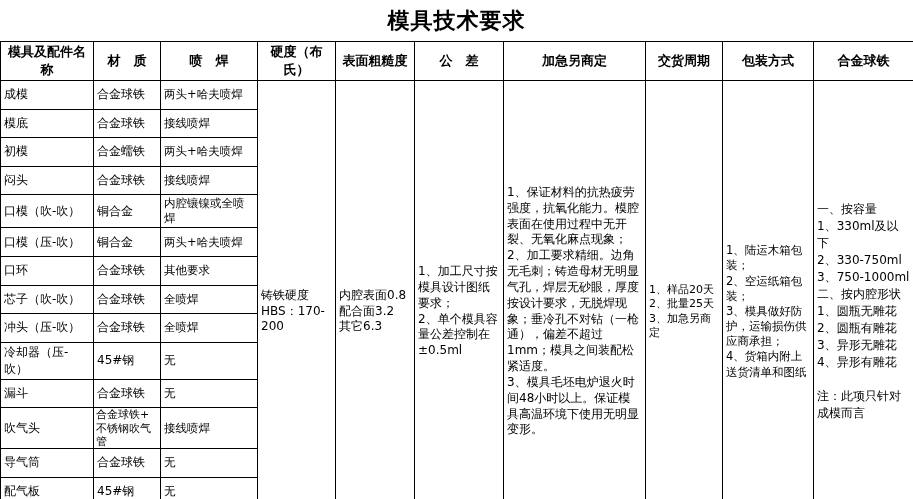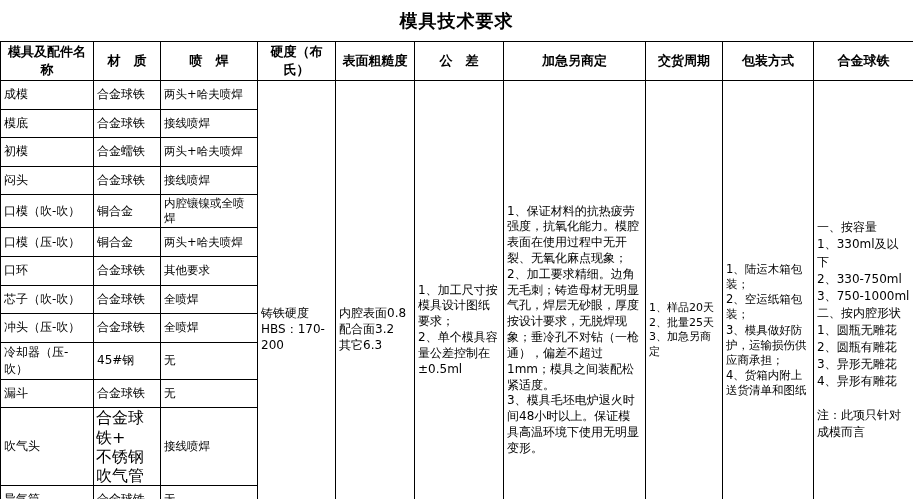--- a/index.html
+++ b/index.html
@@ -1,24 +1,24 @@
 <!DOCTYPE html>
 <html><head>
 <meta charset="utf-8">
 <style>
   html,body{margin:0;padding:0;background:#fff;}
   body{width:913px;height:499px;overflow:hidden;font-family:"DejaVu Sans","Liberation Sans",sans-serif;color:#000;}
-  .title{height:41px;display:flex;align-items:center;justify-content:center;font-size:18px;font-weight:bold;letter-spacing:1px;}
+  .title{height:41px;display:flex;align-items:center;justify-content:center;font-size:22px;font-weight:bold;letter-spacing:1px;}
   table{border-collapse:collapse;table-layout:fixed;width:913px;}
   th,td{border:1px solid #000;padding:1px 3px;font-size:12px;vertical-align:middle;text-align:left;overflow:hidden;}
   th{text-align:center;font-weight:bold;font-size:13px;height:26px;padding:1px 1px;}
   tbody tr{height:28.6px;}
   .ml{white-space:pre-line;line-height:1.32;}
   .cls{white-space:pre-line;line-height:1.42;}
-  .sm{font-size:16px;line-height:1.2;white-space:pre-line;padding:0 2px;}
+  .sm{font-size:11px;line-height:1.2;white-space:pre-line;padding:0 2px;}
   .welding{font-size:11.5px;margin-top:36px;}
   .tight{font-size:11px;}
   .pack{font-size:11.5px;}
 </style>
 </head>
 <body>
 
 <div class="title">模具技术要求</div>
 
 <table>

